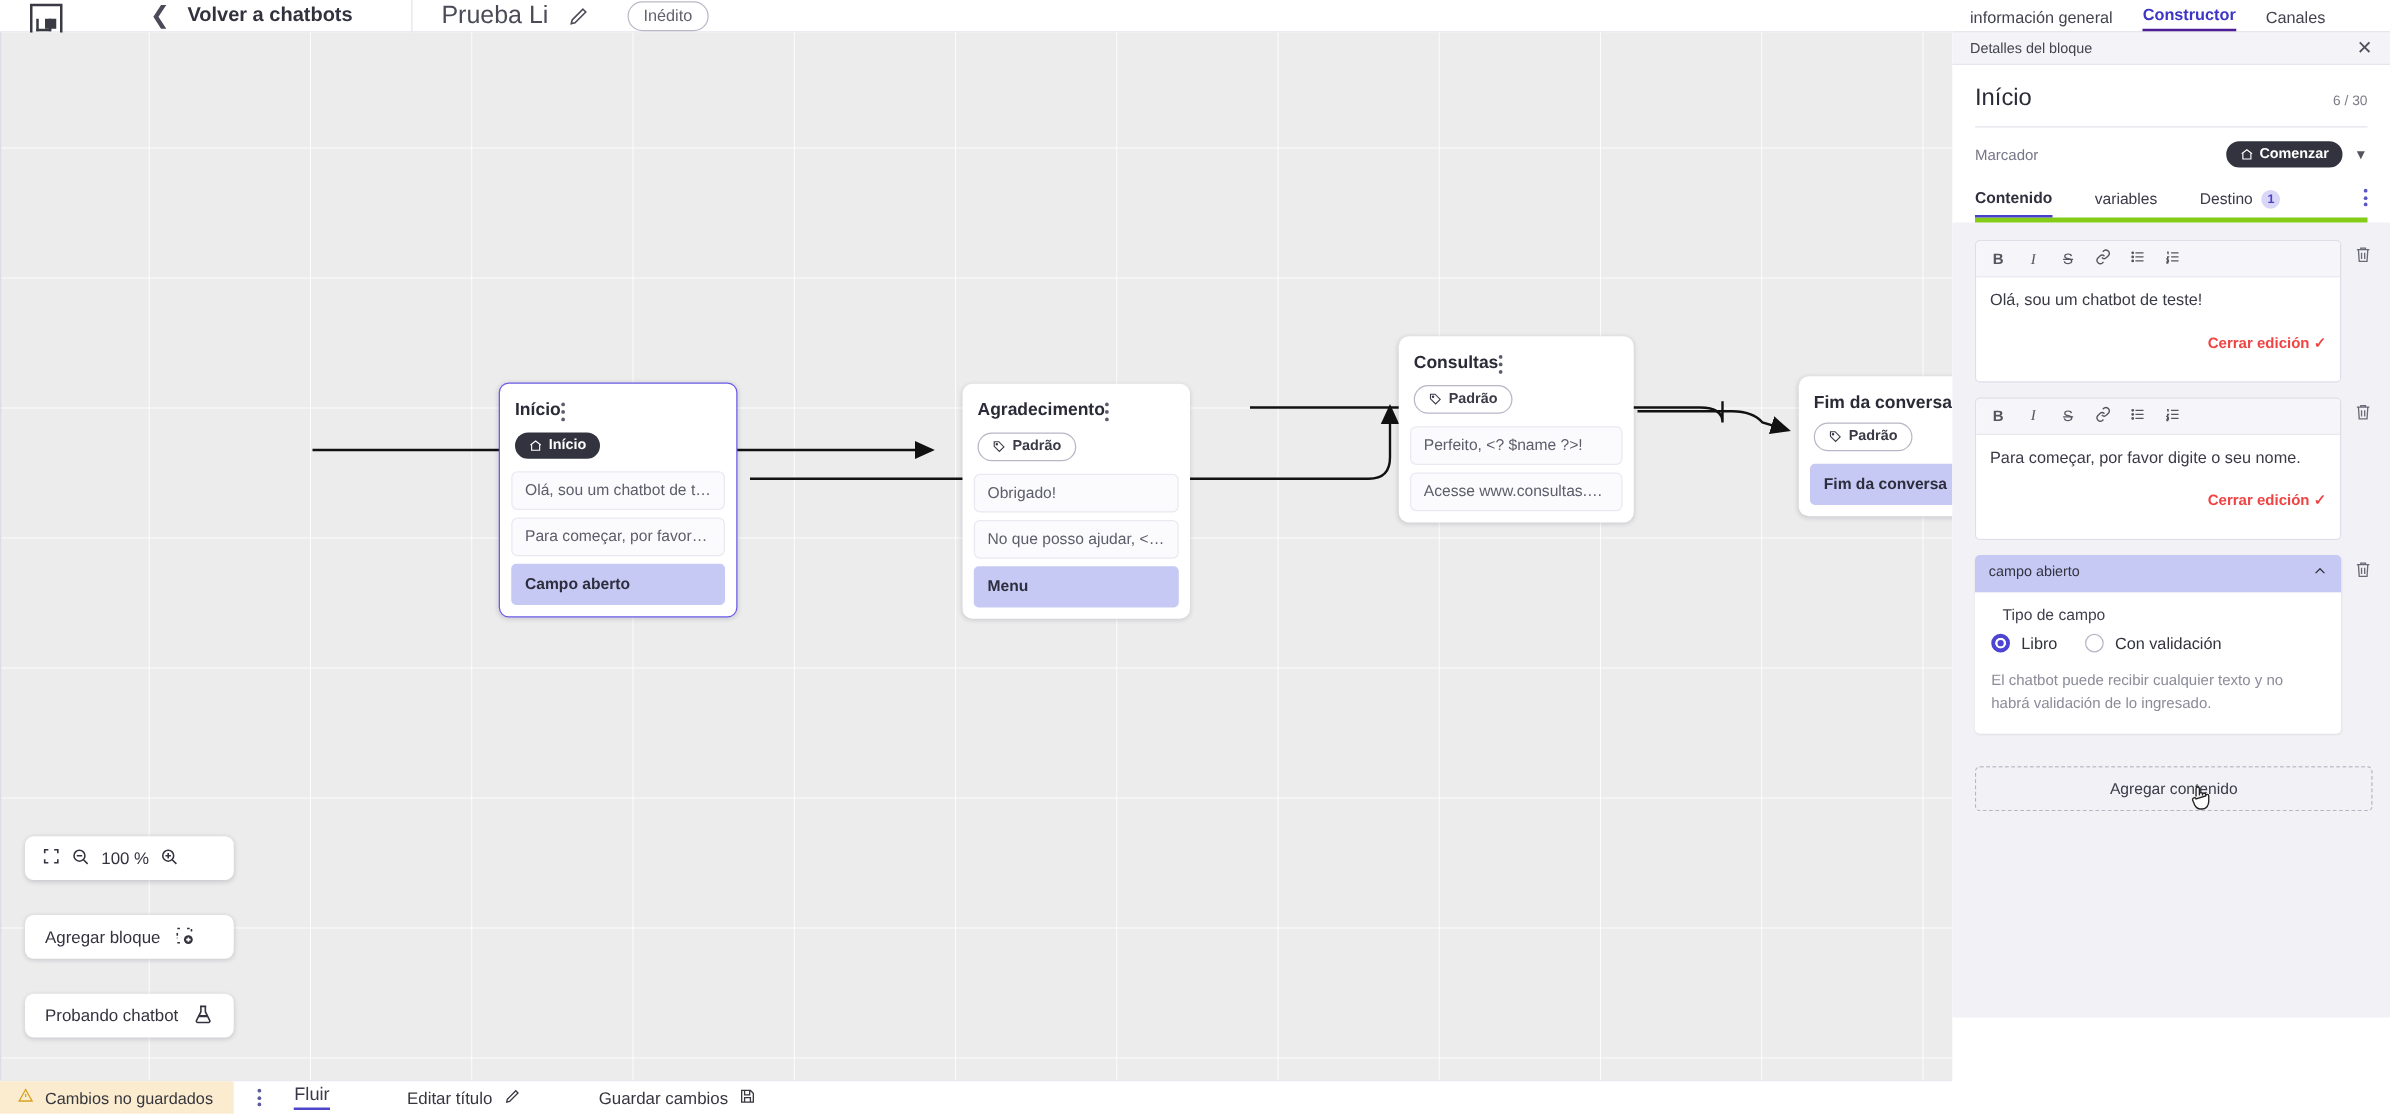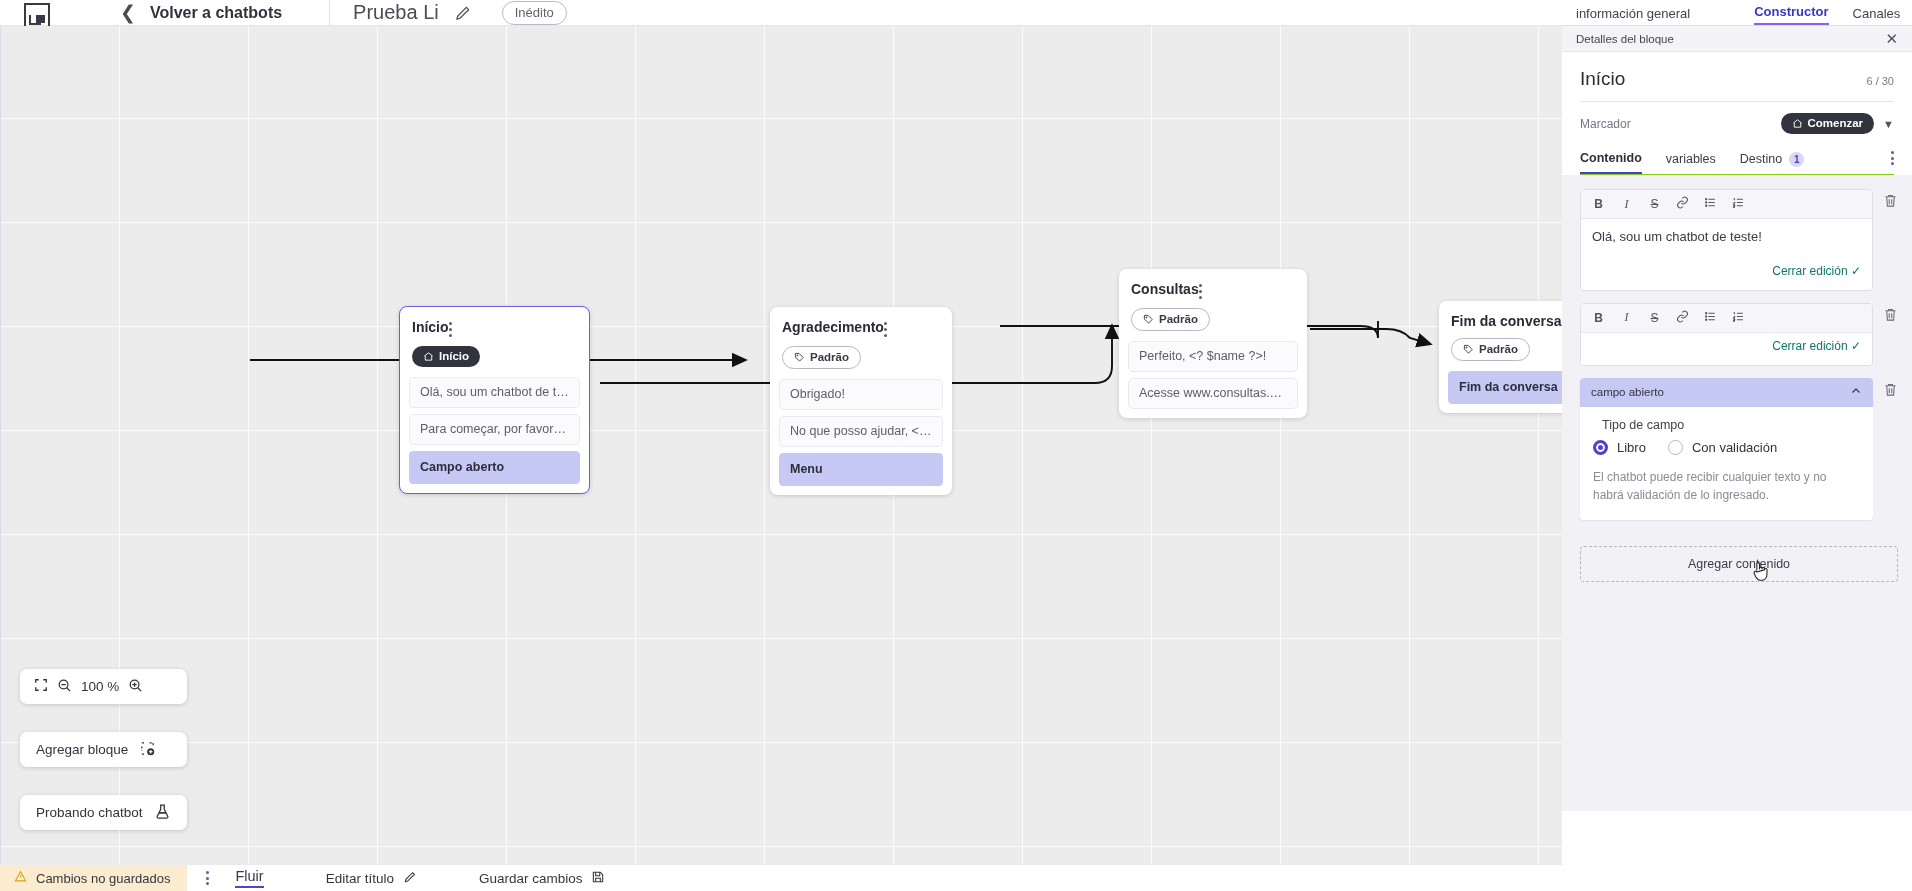--- a/index.html
+++ b/index.html
@@ -133,21 +133,21 @@
     align-items: center; gap: 9px; cursor: pointer; white-space: nowrap; padding-left: 22px;
   }
 
   
   .right { position: absolute; left: 1562px; top: 0; width: 350px; height: 891px; background: #fff; }
   .rtabs {
     height: 26px; display: flex; align-items: flex-end; gap: 24px;
     padding: 0 18px 0 14px; border-bottom: 1px solid #dedee8; background: #fff;
   }
   .rtab { font-size: 13px; color: #43434f; padding-bottom: 4px; cursor: pointer; white-space: nowrap; }
-  .rtab.active { color: #3d35c4; font-weight: 600; border-bottom: 2px solid #8b5cf6; margin-left: 40px; }
+  .rtab.active { color: #3d35c4; font-weight: 600; border-bottom: 2px solid #4c1d95; }
 
   .panel-head {
     height: 26px; background: #f3f3f8; display: flex; align-items: center;
     justify-content: space-between; padding: 0 14px 0 14px;
     border-bottom: 1px solid #e6e6ef;
   }
   .panel-head-t { font-size: 11.5px; color: #44444f; }
   .xbtn { font-size: 15px; color: #50505c; line-height: 1; cursor: pointer; }
 
   .panel-body { padding: 16px 18px 0 18px; }
@@ -155,22 +155,22 @@
   .blk-title { font-size: 19px; color: #2b2b38; }
   .blk-count { font-size: 11px; color: #7b7b88; }
   .hr { height: 1px; background: #e4e4ec; margin: 11px 0 0; }
 
   .marc-row { display: flex; align-items: center; justify-content: space-between; margin-top: 11px; }
   .marc-lbl { font-size: 12px; color: #76768a; }
   .marc-right { display: flex; align-items: center; gap: 9px; }
   .cdown { font-size: 11px; color: #55555f; cursor: pointer; }
 
   .sec-tabs {
-    display: flex; align-items: center; gap: 24px; margin-top: 17px;
-    border-bottom: 1px solid #84cc16; padding-bottom: 0; position: relative; justify-content: flex-end;
+    display: flex; align-items: center; gap: 34px; margin-top: 17px;
+    border-bottom: 4px solid #84cc16; padding-bottom: 0; position: relative; justify-content: flex-end;
   }
   .sec-tab { font-size: 12.5px; color: #3a3a48; padding-bottom: 7px; cursor: pointer; display:flex; align-items:center; gap:7px;}
   .sec-tab.active { color: #2f2f3d; font-weight: 600; border-bottom: 2px solid #4840c8; }
   .pill-n {
     background: #d9d6f7; color: #4a41c5; font-size: 10px; font-weight: 700;
     border-radius: 50%; width: 15px; height: 15px; display: inline-flex;
     align-items: center; justify-content: center;
   }
   .sec-kebab { margin-left: auto; display: flex; flex-direction: column; gap: 2.5px; padding-bottom: 9px; cursor:pointer;}
   .sec-kebab i { width: 3px; height: 3px; border-radius: 50%; background: #5b55c9; display:block; }
@@ -181,22 +181,22 @@
   .editor {
     flex: 1; background: #fff; border: 1px solid #dedee8; border-radius: 4px; overflow: hidden;
   }
   .etoolbar {
     display: flex; align-items: center; gap: 15px; padding: 6px 11px 6px;
     background: #f6f6fa; border-bottom: 1px solid #e7e7ef;
   }
   .etool { font-size: 12px; color: #55555f; cursor: pointer; width: 13px; text-align:center; }
   .etext { padding: 9px 11px 11px; font-size: 13px; color: #3a3a47; line-height: 1.45; background:#fff; }
   .eclose {
-    padding: 6px 11px 12px; text-align: right; font-size: 12px; color: #0f766e;
-    font-weight: 400; cursor: pointer; background: #fff;
+    padding: 6px 11px 24px; text-align: right; font-size: 12px; color: #ef4444;
+    font-weight: 700; cursor: pointer; background: #fff;
   }
   .trash { width: 15px; margin-top: 4px; cursor: pointer; }
 
   .campo-wrap { display: flex; align-items: flex-start; gap: 10px; }
   .campo { flex: 1; border-radius: 4px; overflow: hidden; box-shadow: 0 1px 2px rgba(0,0,0,.07); }
   .campo-head {
     background: #c6c9f4; padding: 7px 11px 8px; display: flex; align-items: center;
     justify-content: space-between; font-size: 11.5px; color: #33333f;
   }
   .campo-body { background: #fff; padding: 11px 13px 16px; }
@@ -539,20 +539,21 @@
                     <circle cx="4" cy="12" r="1.1" fill="#55555f"></circle>
                     <circle cx="4" cy="18" r="1.1" fill="#55555f"></circle>
                 </svg>
               </span>
               <span class="etool">
                 <svg width="13" height="13" viewBox="0 0 24 24" fill="none" stroke="#55555f" stroke-width="2">
                   <path d="M9 6h11M9 12h11M9 18h11M3 5h1.5v3M3 12h2l-2 3h2M3 17h2v2H3v2h2"></path>
                 </svg>
               </span>
             </div>
+            <div class="etext">Para começar, por favor digite o seu nome.</div>
             <div class="eclose">
               <span>Cerrar edición</span>
               <span> ✓</span>
             </div>
           </div>
           <span class="trash">
             <svg width="15" height="15" viewBox="0 0 24 24" fill="none" stroke="#6a6a77" stroke-width="1.7">
               <path d="M4 6h16M9 6V4h6v2M6 6l1 15h10l1-15M10 10v8M14 10v8"></path>
             </svg>
           </span>

